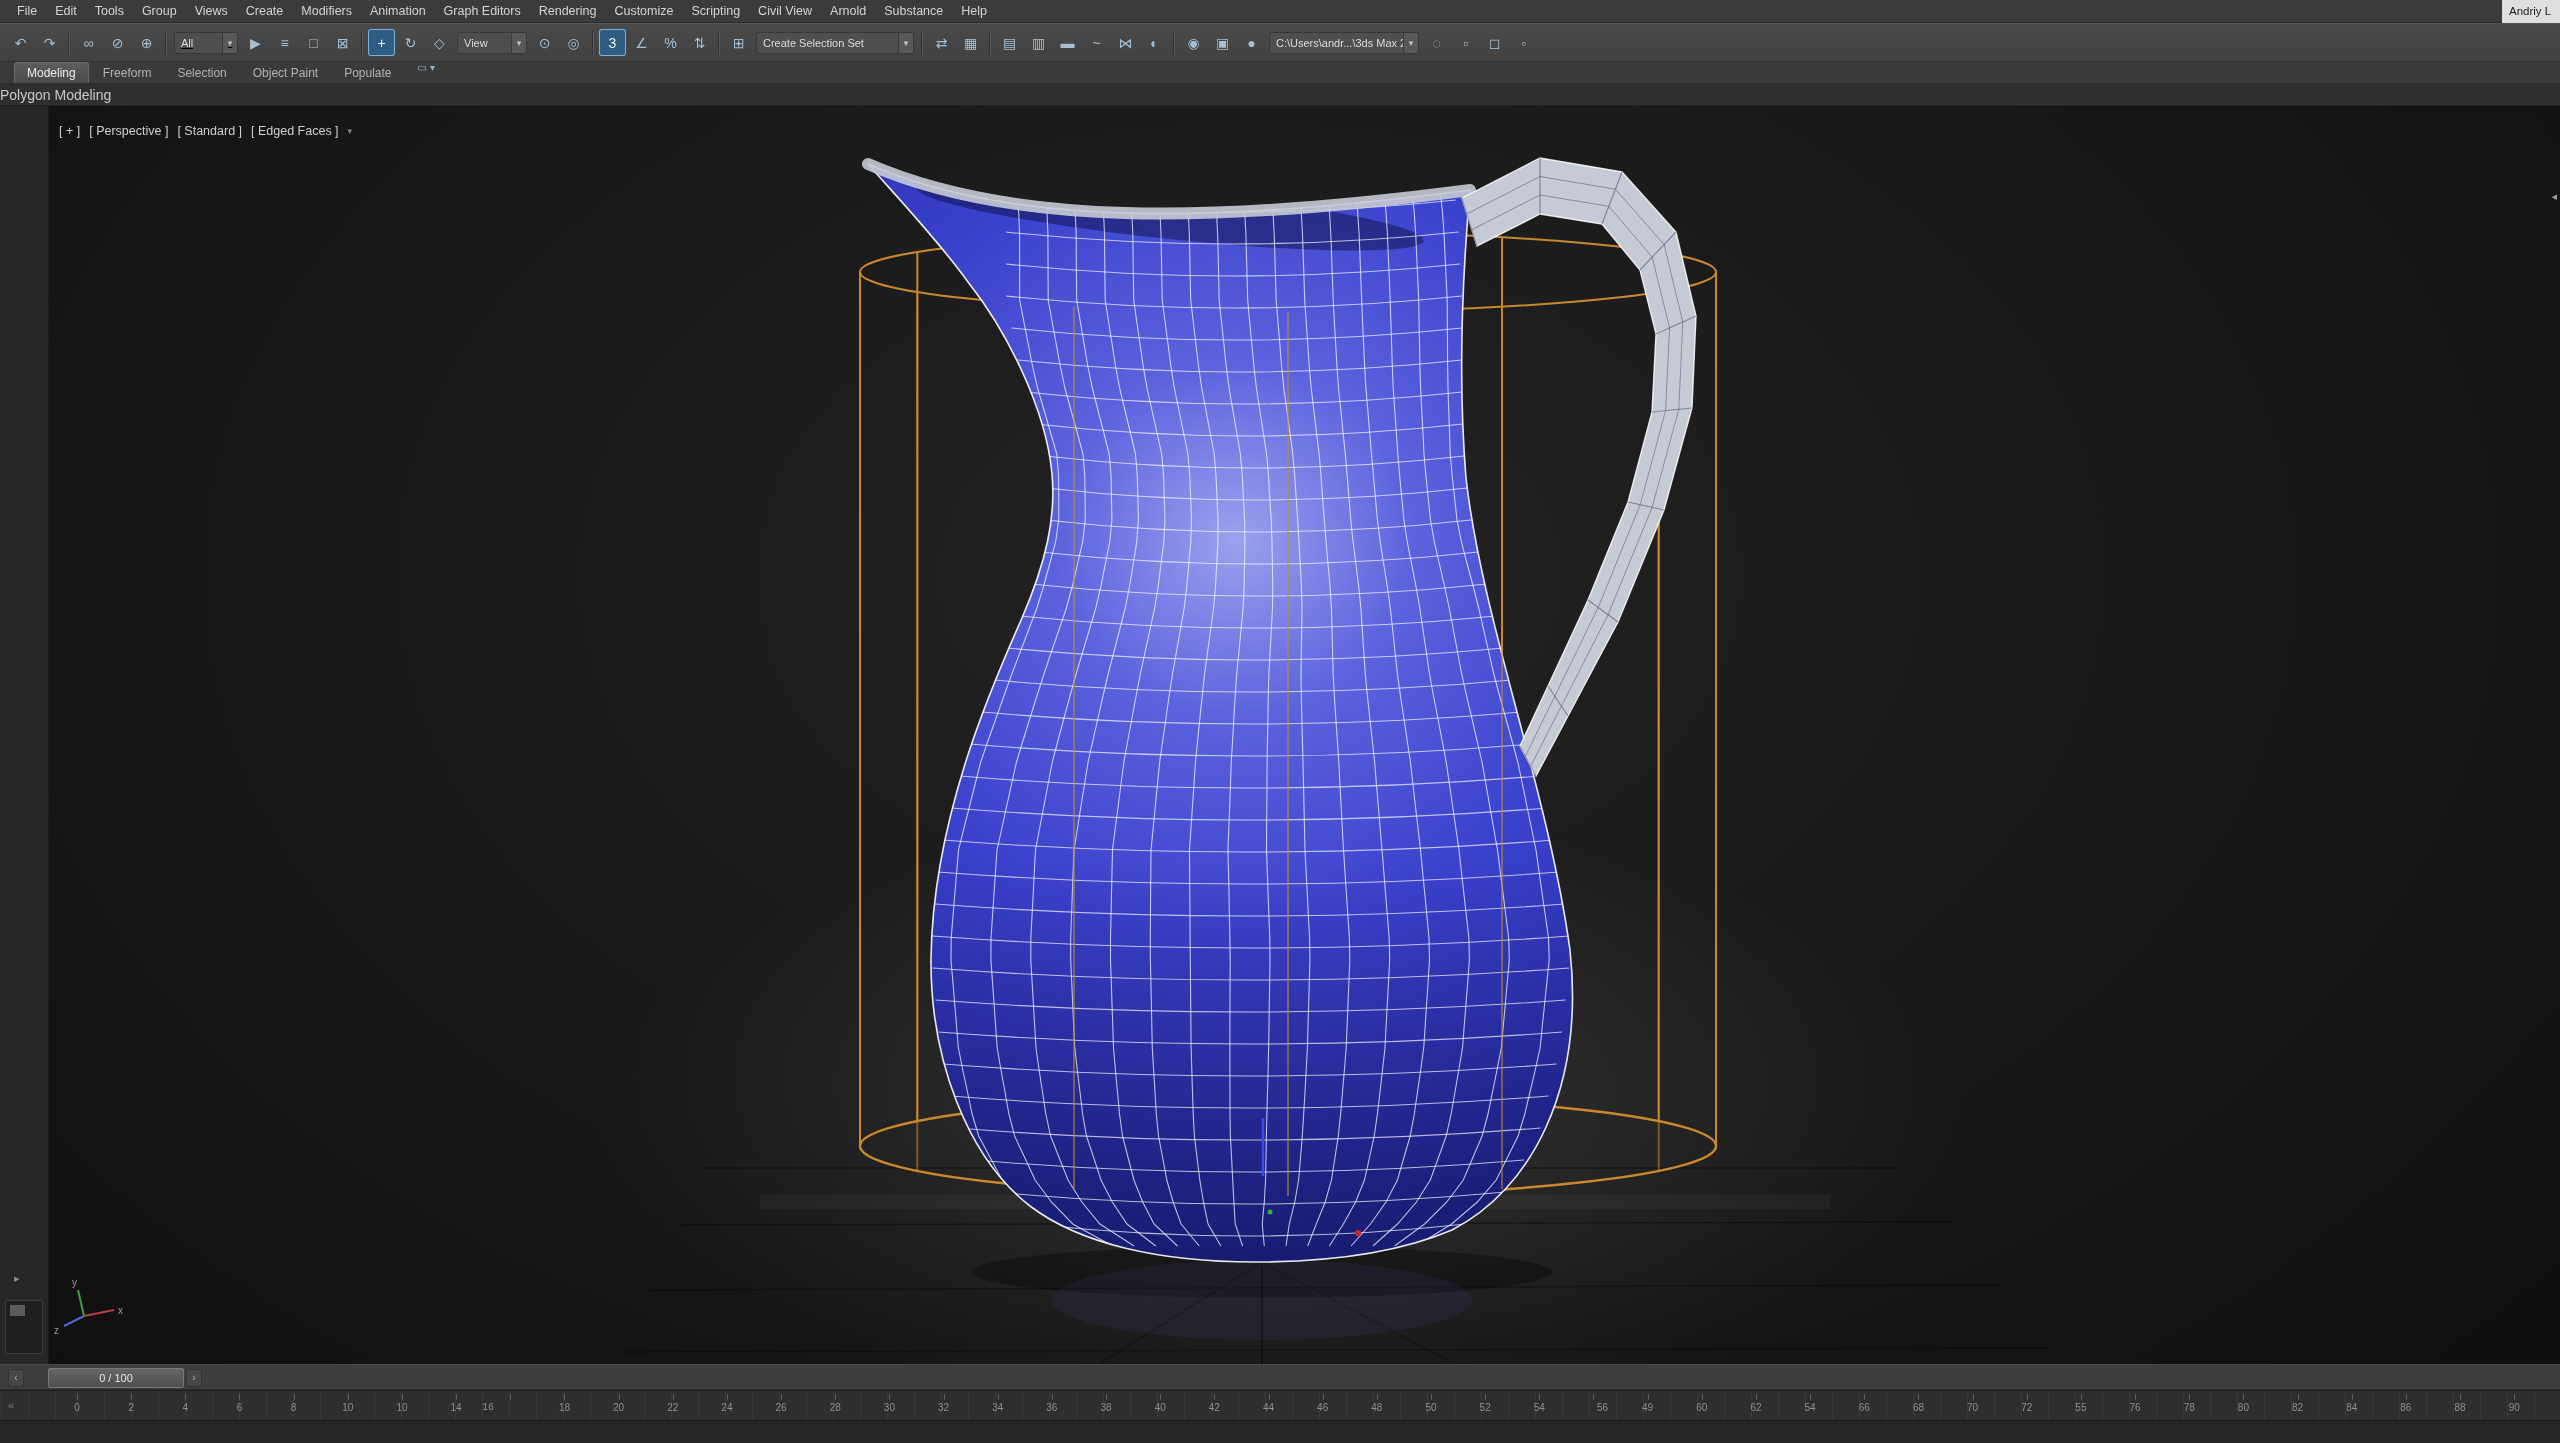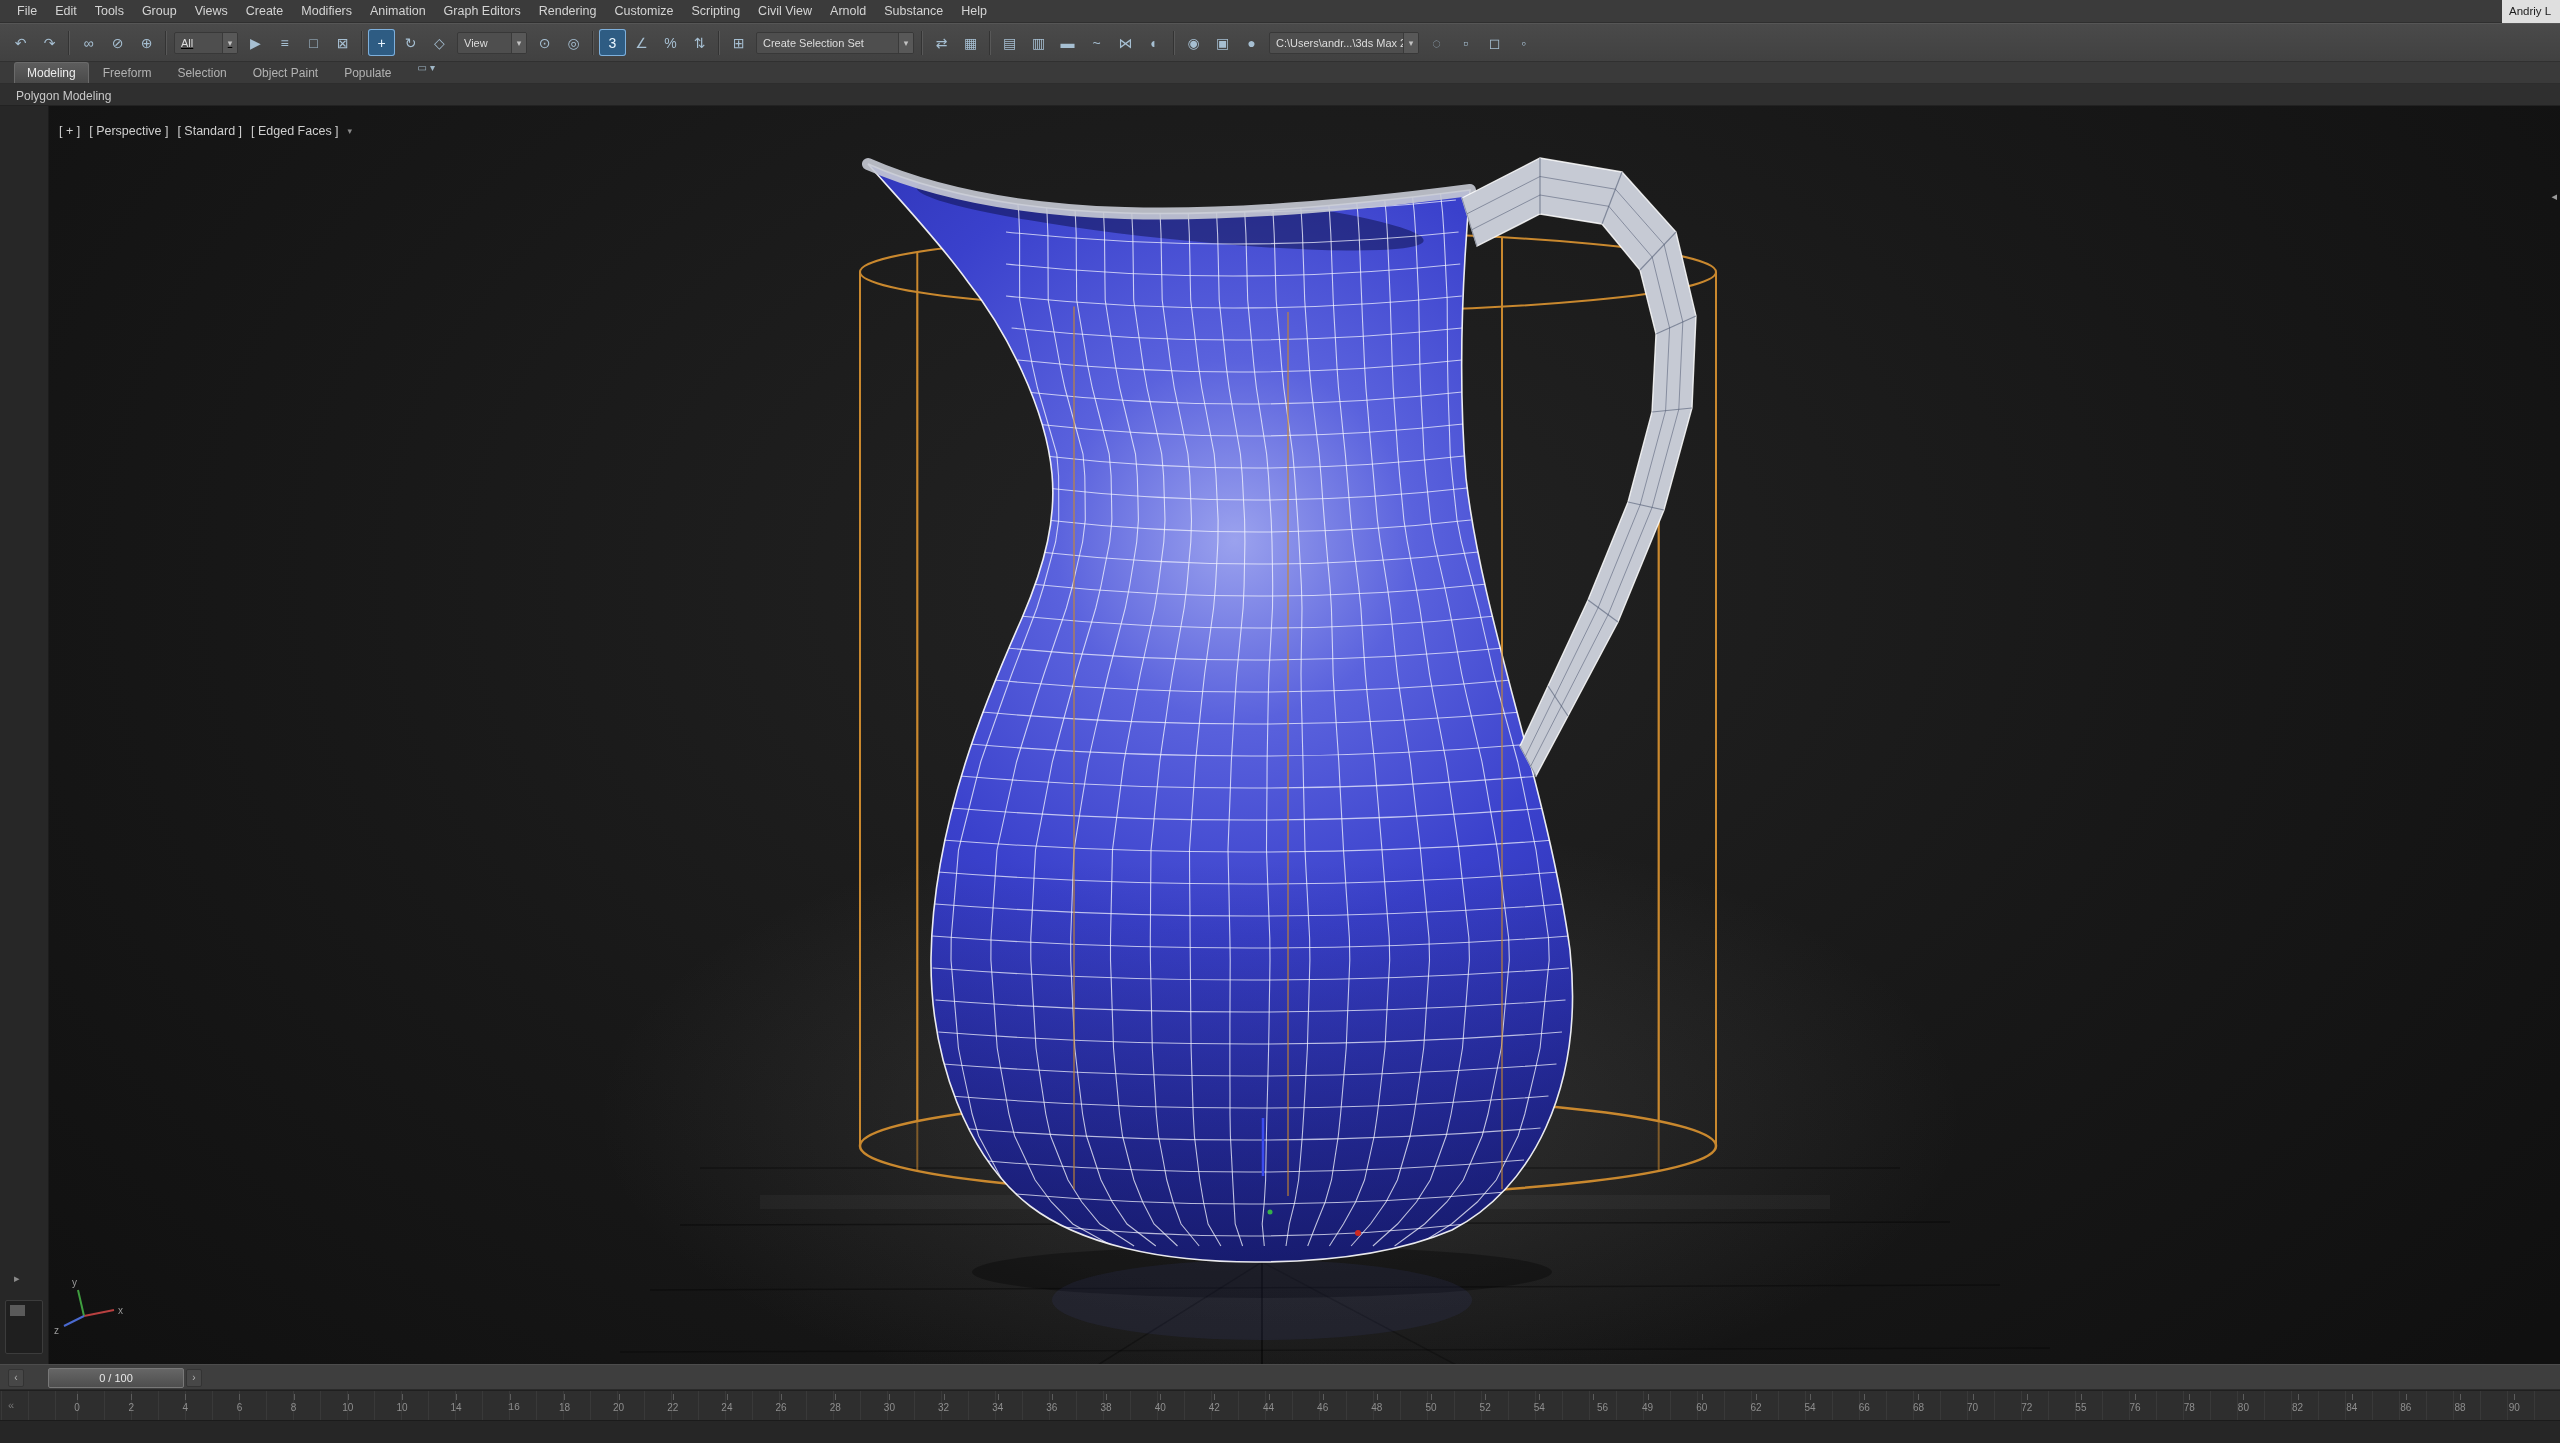--- a/index.html
+++ b/index.html
@@ -21,21 +21,21 @@
   .tb-combo .arr{width:15px;align-self:stretch;background:#585858;border-left:1px solid #3a3a3a;color:#c2c2c2;font-size:9px;display:flex;align-items:center;justify-content:center}
 
   
   #ribbon{position:absolute;left:0;top:62px;width:2560px;height:22px;background:#3a3a3a;border-bottom:1px solid #2d2d2d;display:flex;align-items:flex-start;padding-left:14px}
   .rtab{font-size:12px;color:#b2b2b2;padding:3px 12px;margin-right:2px;white-space:nowrap}
   .rtab.active{background:linear-gradient(#5d5d5d,#4a4a4a);color:#ececec;border:1px solid #6a6a6a;border-bottom:none;border-radius:3px 3px 0 0}
   #ribbon-extra{display:flex;align-items:center;color:#9fb6c6;font-size:10px;gap:3px;margin-left:12px;padding-bottom:4px}
 
   
   #panelstrip{position:absolute;left:0;top:84px;width:2560px;height:22px;background:#2f2f2f;border-bottom:1px solid #222;line-height:21px}
-  #panel-title{font-size:12px;color:#c9c9c9;padding-left:16px}
+  #panel-title{font-size:14px;color:#c9c9c9;}
 
   
   #viewport{position:absolute;left:0;top:106px;width:2560px;height:1258px;overflow:hidden;
     background:
       radial-gradient(950px 420px at 1280px 1010px, rgba(150,150,150,0.20), rgba(0,0,0,0) 72%),
       radial-gradient(1700px 1150px at 1250px 470px, #232323 0%, #181818 55%, #101010 100%);}
   #scene-svg{position:absolute;left:0;top:-106px;width:2560px;height:1443px}
   #leftstrip{position:absolute;left:0;top:0;width:49px;height:1258px;background:#272727;border-right:1px solid #1c1c1c}
   #layout-arrow{position:absolute;left:14px;top:1166px;color:#8a8a8a;font-size:11px}
   #layout-tab{position:absolute;left:5px;top:1194px;width:38px;height:54px;background:#1f1f1f;border:1px solid #3c3c3c;border-radius:2px}
@@ -413,21 +413,21 @@
     <span class="ticklabel" style="left: 239.48px;">6</span>
     <div class="tick" style="left: 293.64px;"></div>
     <span class="ticklabel" style="left: 293.64px;">8</span>
     <div class="tick" style="left: 347.8px;"></div>
     <span class="ticklabel" style="left: 347.8px;">10</span>
     <div class="tick" style="left: 401.96px;"></div>
     <span class="ticklabel" style="left: 401.96px;">10</span>
     <div class="tick" style="left: 456.12px;"></div>
     <span class="ticklabel" style="left: 456.12px;">14</span>
     <div class="tick" style="left: 510.28px;"></div>
-    <span class="ticklabel" style="left: 514px; font-family: Liberation Mono, monospace;">16</span>
+    <span class="ticklabel" style="left: 488px; font-family: Liberation Mono, monospace;">16</span>
     <div class="tick" style="left: 564.44px;"></div>
     <span class="ticklabel" style="left: 564.44px;">18</span>
     <div class="tick" style="left: 618.6px;"></div>
     <span class="ticklabel" style="left: 618.6px;">20</span>
     <div class="tick" style="left: 672.76px;"></div>
     <span class="ticklabel" style="left: 672.76px;">22</span>
     <div class="tick" style="left: 726.92px;"></div>
     <span class="ticklabel" style="left: 726.92px;">24</span>
     <div class="tick" style="left: 781.08px;"></div>
     <span class="ticklabel" style="left: 781.08px;">26</span>

